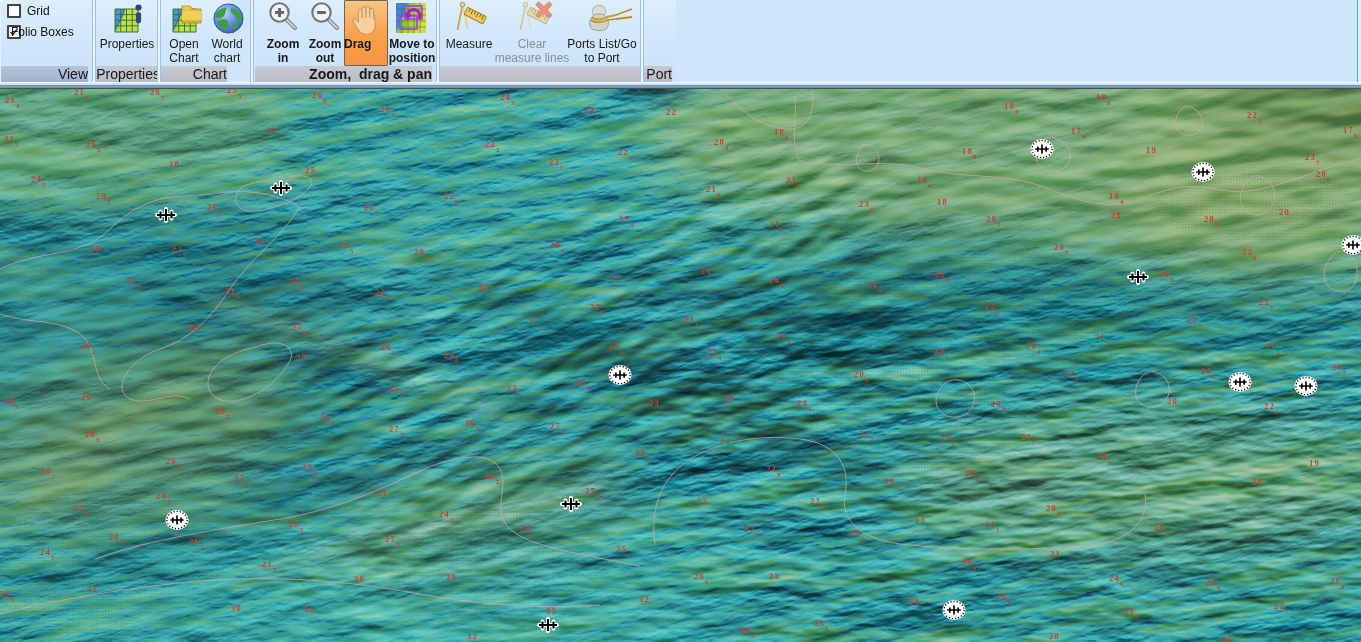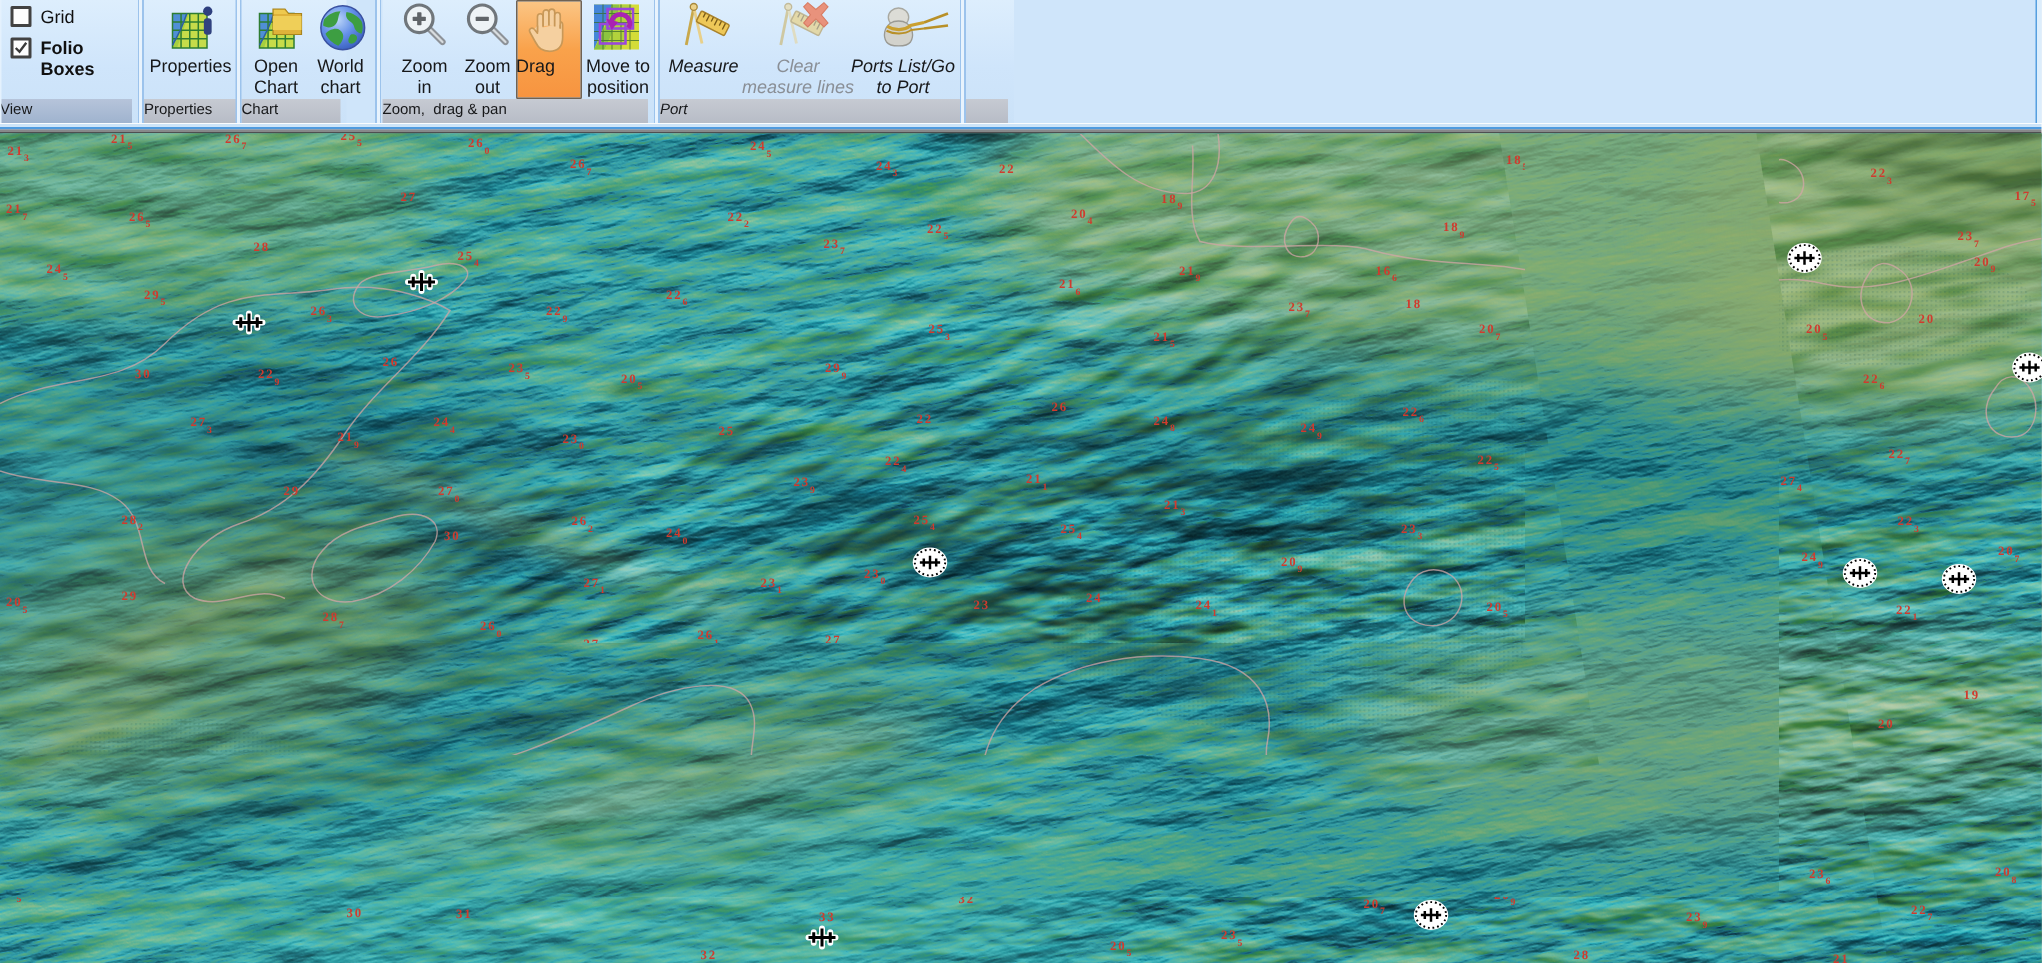--- a/index.html
+++ b/index.html
@@ -1,19 +1,19 @@
 <!DOCTYPE html>
 <html><head><meta charset="utf-8">
 <style>
 html,body{margin:0;padding:0;width:1361px;height:642px;overflow:hidden;
  font-family:"Liberation Sans",sans-serif;}
 #ribbon{position:absolute;left:0;top:0;width:1361px;height:82px;background:#cfe5fa;}
 .grp{position:absolute;top:0;height:82px;background:linear-gradient(#ddeefd,#cfe5fb 55%,#cbe2f8);}
 .cap{position:absolute;left:0;right:4px;bottom:0;height:16px;background:linear-gradient(#c6cad2,#b7bcc6);
- text-align:left;font-size:10px;line-height:16px;color:#17181a;}
+ text-align:right;font-size:14px;line-height:16px;color:#17181a;}
 .capv{background:linear-gradient(#b6c4da,#9fb3ce);}
 .sep{position:absolute;top:0;height:82px;width:4px;background:linear-gradient(to right,#9cc3ec 0 1px,#e8f3fd 1px 3px,#9cc3ec 3px 4px);}
 .lbl{position:absolute;font-size:12px;color:#17181a;text-align:center;line-height:14px;}
 #underbar{position:absolute;left:0;top:82px;width:1361px;height:7px;
  background:linear-gradient(#fafdfe 0,#fafdfe 1px,#cde4f8 1px,#cde4f8 3px,#4f9bdf 3px,#4f9bdf 4px,#93a1b1 4px,#93a1b1 5px,#87898a 5px,#87898a 6px,#4e4f50 6px,#4e4f50 7px);}
 #map{position:absolute;left:0;top:89px;width:1361px;height:553px;background:#3fa098;}
 .sd{font-family:"Liberation Serif",serif;font-weight:bold;font-size:8.5px;fill:#d03b2e;letter-spacing:1.2px;}
 .sds{font-family:"Liberation Serif",serif;font-weight:bold;font-size:6.5px;fill:#d03b2e;}
 .ct{fill:none;stroke:#d2a6a6;stroke-width:1;opacity:0.75;}
 .cb{position:absolute;width:10px;height:10px;background:#fdfdfd;border:2px solid #424242;border-radius:1px;}
@@ -22,21 +22,21 @@
 <body>
 <div id="ribbon">
 
   <div class="grp" style="left:0px;width:92px;">
     <div class="cb" style="left:7px;top:4px;"></div>
     <div class="cbl" style="left:27px;top:4px;">Grid</div>
     <div class="cb" style="left:7px;top:25px;"></div>
     <svg style="position:absolute;left:8px;top:26px;" width="12" height="12" viewBox="0 0 12 12">
         <path d="M2.5 6 L5 8.5 L9.5 2.5" fill="none" stroke="#3a3a3a" stroke-width="1.6"></path>
       </svg>
-    <div class="cbl" style="left:27px;top:25px;font-weight:bold;">Folio Boxes</div>
+    <div class="cbl" style="left:11px;top:25px;">Folio Boxes</div>
     <div class="cap capv">View</div>
   </div>
 
   <div class="grp" style="left:96px;width:68px;">
     <svg class="ic" style="position:absolute;left:16px;top:3px;" width="32" height="32" viewBox="0 0 32 32">
         <rect x="3" y="6" width="23" height="23" fill="#a6cf3f"></rect>
         <path d="M14 6 h12 v23 h-20z" fill="#c6dc4a"></path>
         <path d="M3 29 V6 h10 C10 14 6 20 3 29z" fill="#4f8fd6"></path>
         <path d="M3 6 h23 v23 h-23z M3 11.6 h23 M3 17.2 h23 M3 22.8 h23 M8.7 6 v23 M14.5 6 v23 M20.2 6 v23" fill="none" stroke="#2e7d32" stroke-width="1"></path>
         <path d="M12.5 6 C10 14 6.5 21 3 27" fill="none" stroke="#2b5fa0" stroke-width="1"></path>
@@ -70,21 +70,21 @@
       <circle cx="16.5" cy="16.5" r="14.6" fill="url(#gg)" stroke="#3a50a0" stroke-width="1"></circle>
       <path d="M4 11 C7 7.5 11 5.5 15 5.5 C13 9 14 12 11.5 14.5 C9 17 5.5 16.5 3.4 15 C3.5 13.6 3.7 12.3 4 11z" fill="#3d9e42"></path>
       <path d="M10 17.5 C13 16.5 15.5 18 16.5 20.5 C17.5 23 16 26.5 13.5 28.5 C10 27 6.5 24 5 20.5 C6.5 18.5 8 18 10 17.5z" fill="#3d9e42"></path>
       <path d="M19 6 C23 6.5 27 9 29.2 12.5 C30 15 30 18 29 20.5 C26.5 20 24.5 18 24 15.5 C23.5 13 21 12.5 19.5 10.5 C18.5 9 18.5 7.5 19 6z" fill="#3d9e42"></path>
       <path d="M22 21 C24.5 20.5 26.5 22 26 24 C25.5 26 23.5 27.5 21.5 27 C20 26.5 20 24.5 20.8 23 C21.2 22 21.5 21.3 22 21z" fill="#3d9e42"></path>
     </svg>
     <div class="lbl" style="left:43px;width:46px;top:37px;">World<br>chart</div>
     <div class="cap">Chart</div>
   </div>
 
-  <div class="grp" style="left:255px;width:181px;">
+  <div class="grp" style="left:255px;width:181px;font-weight:bold;">
     <svg style="position:absolute;left:12px;top:2px;" width="34" height="34" viewBox="0 0 34 34">
         <path d="M19.5 17.5 L28 26" stroke="#8d9298" stroke-width="4.2" stroke-linecap="round"></path>
         <path d="M19.5 17.5 L28 26" stroke="#d8dcdf" stroke-width="1.5" stroke-linecap="round"></path>
         <circle cx="12.5" cy="10.5" r="9.2" fill="#eef3f6" stroke="#70767b" stroke-width="2.1"></circle>
         <rect x="8.1" y="9.1" width="8.8" height="2.9" rx="0.5" fill="#606468"></rect>
         <rect x="11.1" y="6.1" width="2.9" height="8.8" rx="0.5" fill="#606468"></rect>
       </svg>
     <div class="lbl" style="left:0px;width:56px;top:37px;">Zoom<br>in</div>
     <svg style="position:absolute;left:54px;top:2px;" width="34" height="34" viewBox="0 0 34 34">
         <path d="M19.5 17.5 L28 26" stroke="#8d9298" stroke-width="4.2" stroke-linecap="round"></path>
@@ -115,21 +115,21 @@
         </g>
         <rect x="10" y="4" width="17" height="13" fill="none" stroke="#9a46dd" stroke-width="1.7"></rect>
         <rect x="5" y="14" width="17" height="13" fill="none" stroke="#9a46dd" stroke-width="1.7"></rect>
         <path d="M12.5 13.5 a6.2 6 0 1 1 11.5 3.2" fill="none" stroke="#aa22b2" stroke-width="3.2"></path>
         <path d="M9.2 10.5 L12.8 17.8 L17.2 12.6z" fill="#aa22b2"></path>
       </svg>
     <div class="lbl" style="left:131px;width:52px;top:37px;">Move to<br>position</div>
     <div class="cap">Zoom,&nbsp; drag &amp; pan</div>
   </div>
 
-  <div class="grp" style="left:440px;width:236px;font-style:italic;">
+  <div class="grp" style="left:440px;width:236px;">
     <svg style="position:absolute;left:11px;top:1px;" width="36" height="34" viewBox="0 0 36 34">
         <path d="M11.5 4 L6.5 29" stroke="#c8a84b" stroke-width="1.9" fill="none"></path>
         <path d="M11.5 4 L17 28" stroke="#e8d08a" stroke-width="1.9" fill="none"></path>
         <circle cx="11.5" cy="3.6" r="2.3" fill="#ecd288" stroke="#a8893c" stroke-width="0.9"></circle>
         <g transform="rotate(27 24 15)">
           <rect x="13.5" y="10.5" width="21" height="8" rx="1" fill="#eec858" stroke="#a8822c" stroke-width="1"></rect>
           <path d="M16.5 10.7 v3.2 M19.5 10.7 v4.6 M22.5 10.7 v3.2 M25.5 10.7 v4.6 M28.5 10.7 v3.2 M31.5 10.7 v4.6" stroke="#7a5c18" stroke-width="0.9" fill="none"></path>
         </g>
       </svg>
     <div class="lbl" style="left:0px;width:58px;top:37px;">Measure</div>

